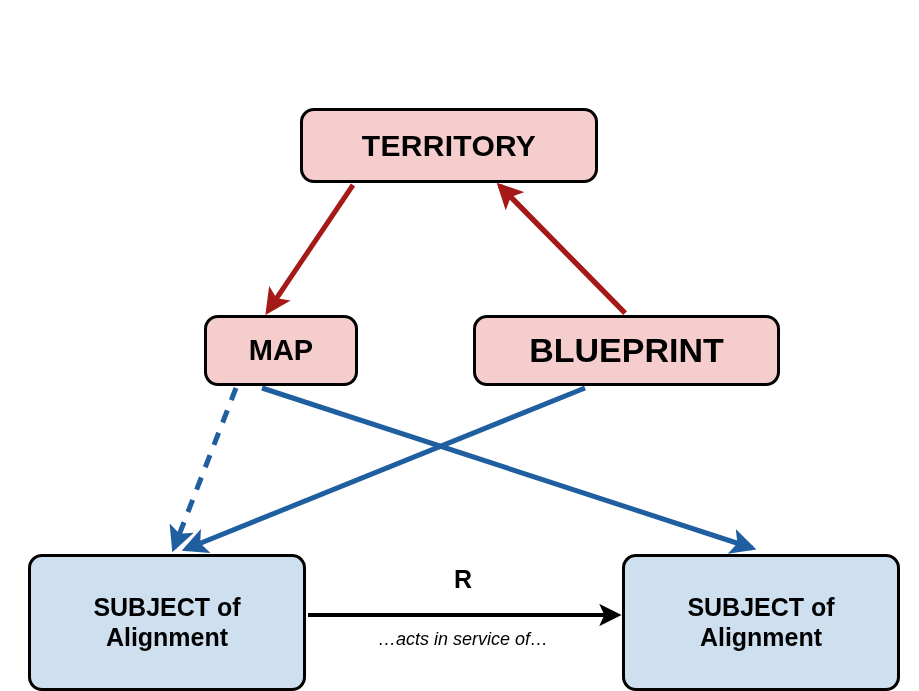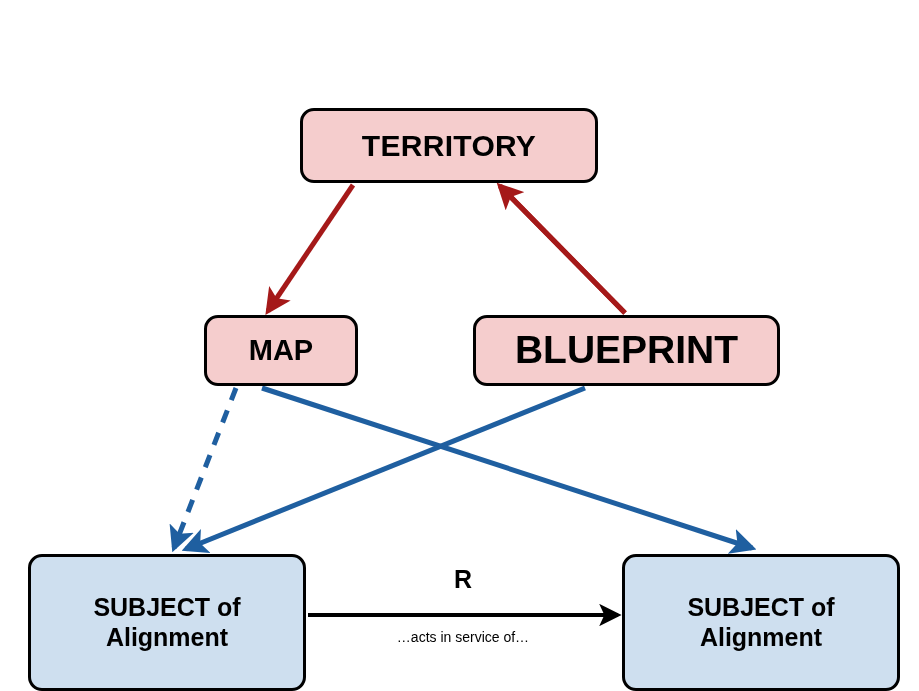--- a/index.html
+++ b/index.html
@@ -49,21 +49,21 @@
   }
   #node-map {
     left: 186px; top: 315px;
     width: 154px; height: 71px;
     font-size: 29px;
     margin-left: 18px;
   }
   #node-blueprint {
     left: 473px; top: 315px;
     width: 307px; height: 71px;
-    font-size: 39px;
+    font-size: 34px;
   }
   #node-object {
     left: 28px; top: 554px;
     width: 278px; height: 137px;
     border-bottom-left-radius: 14px;
     border-bottom-right-radius: 14px;
     font-size: 25px;
   }
   #node-subject {
     left: 622px; top: 554px;
@@ -82,21 +82,22 @@
   }
   #label-r {
     left: 383px; top: 565px;
     width: 160px;
     font-size: 25px;
     font-weight: bold;
   }
   #label-acts {
     left: 333px; top: 629px;
     width: 260px;
-    font-size: 14px;
+    font-size: 18px;
+    font-style: italic;
   }
 </style>
 </head>
 <body>
 
 <div id="canvas">
 
   <svg id="edges" viewBox="0 0 919 691" width="919" height="691" xmlns="http://www.w3.org/2000/svg">
     <defs>
       <marker id="arrow-red" viewBox="0 0 10 10" refX="8.2" refY="5" markerWidth="5.2" markerHeight="5.2" orient="auto-start-reverse">

